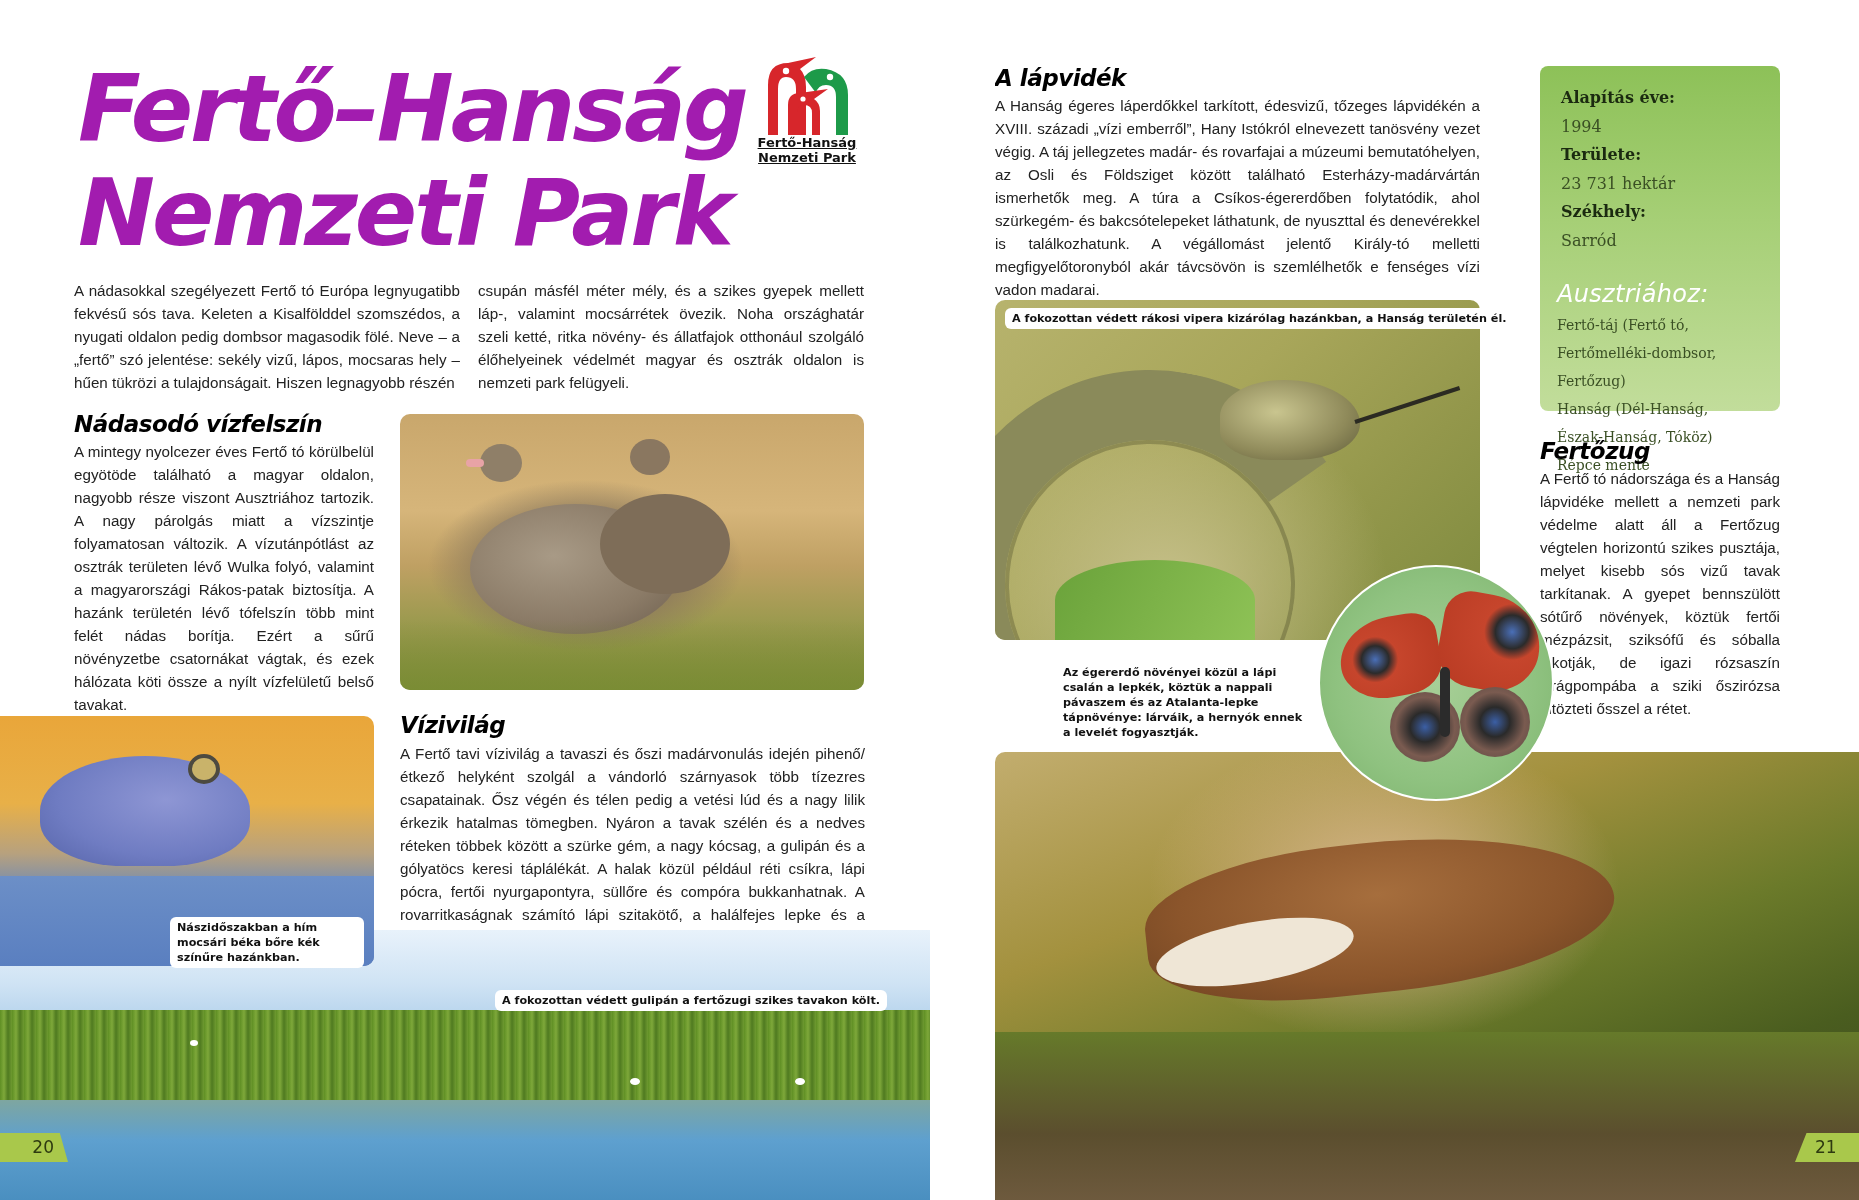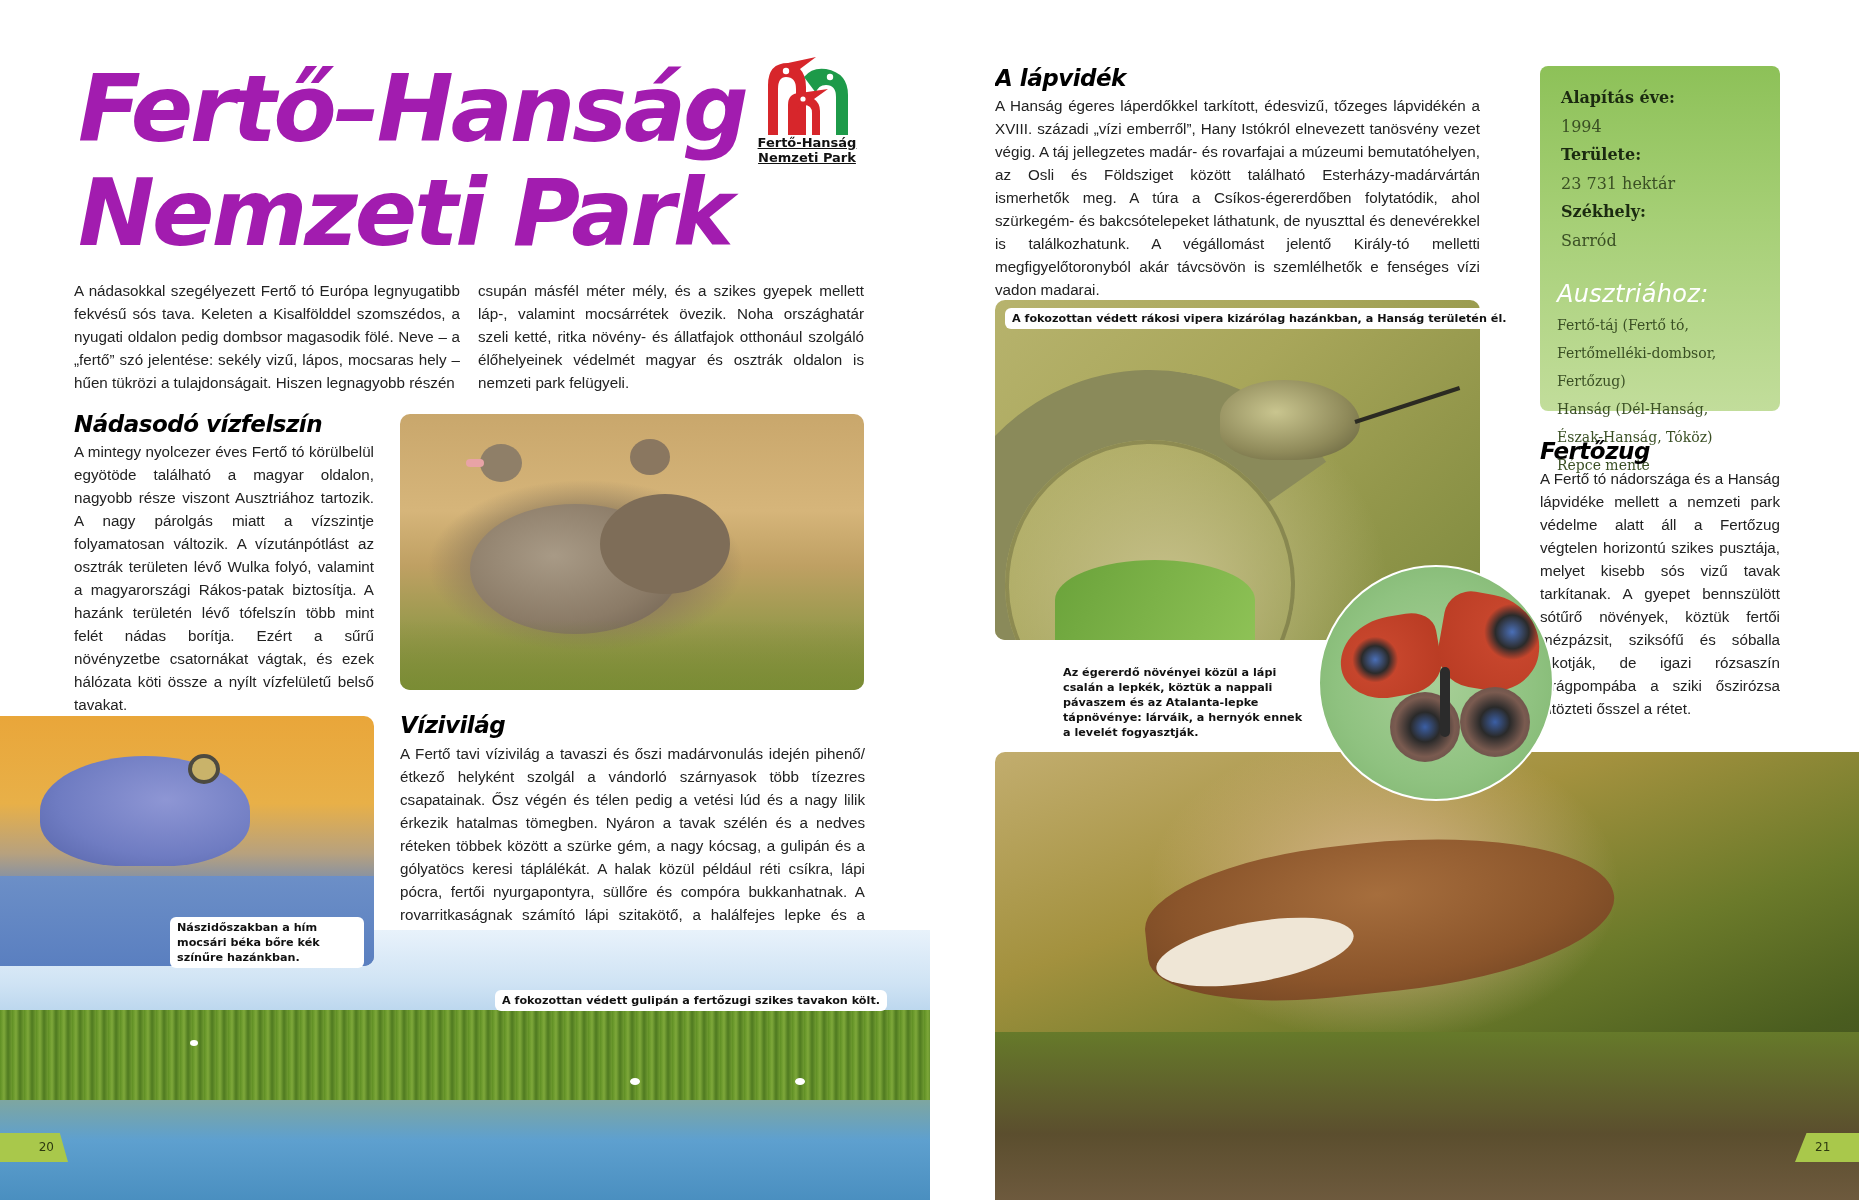--- a/index.html
+++ b/index.html
@@ -51,21 +51,21 @@
   .fact-box { position: absolute; left: 545px; top: 66px; width: 240px; height: 345px; border-radius: 8px;
     background: linear-gradient(180deg, #8dc158 0%, #a6cf76 45%, #c2dd9b 100%); padding: 18px 17px; }
   .fact-row { display: flex; align-items: baseline; font-family: "DejaVu Serif", serif; font-size: 16px; line-height: 28px; color: #1b2a10; flex-direction: column; }
   .fact-label { font-weight: bold; white-space: nowrap; }
   .fact-dots { flex: 1; border-bottom: 1px dotted #5e7a3c; margin: 0 4px; transform: translateY(-4px); }
   .fact-value { white-space: nowrap; color: #3a4f24; }
   .regions-title { margin-top: 22px; font-family: "DejaVu Sans", sans-serif; font-style: italic; font-size: 24px; color: #fff; line-height: 34px; letter-spacing: 0.3px; }
   .regions-list { font-family: "DejaVu Serif", serif; font-size: 14px; line-height: 28px; color: #3a4f24; }
 
   
-  .page-num { position: absolute; top: 1133px; height: 29px; font-family: "DejaVu Sans", sans-serif; font-size: 12px; line-height: 29px; color: #2e3a10; background: #a9c84b; }
+  .page-num { position: absolute; top: 1133px; height: 29px; font-family: "DejaVu Sans", sans-serif; font-size: 17px; line-height: 29px; color: #2e3a10; background: #a9c84b; }
   .page-num-left { left: 0; width: 68px; text-align: right; padding-right: 14px; clip-path: polygon(0 0, 88% 0, 100% 100%, 0 100%); }
   .page-num-right { right: 0; width: 64px; text-align: left; padding-left: 20px; clip-path: polygon(18% 0, 100% 0, 100% 100%, 0 100%); }
 </style>
 </head>
 <body>
 
 <div class="spread">
 
   <div class="page page-left">
 

